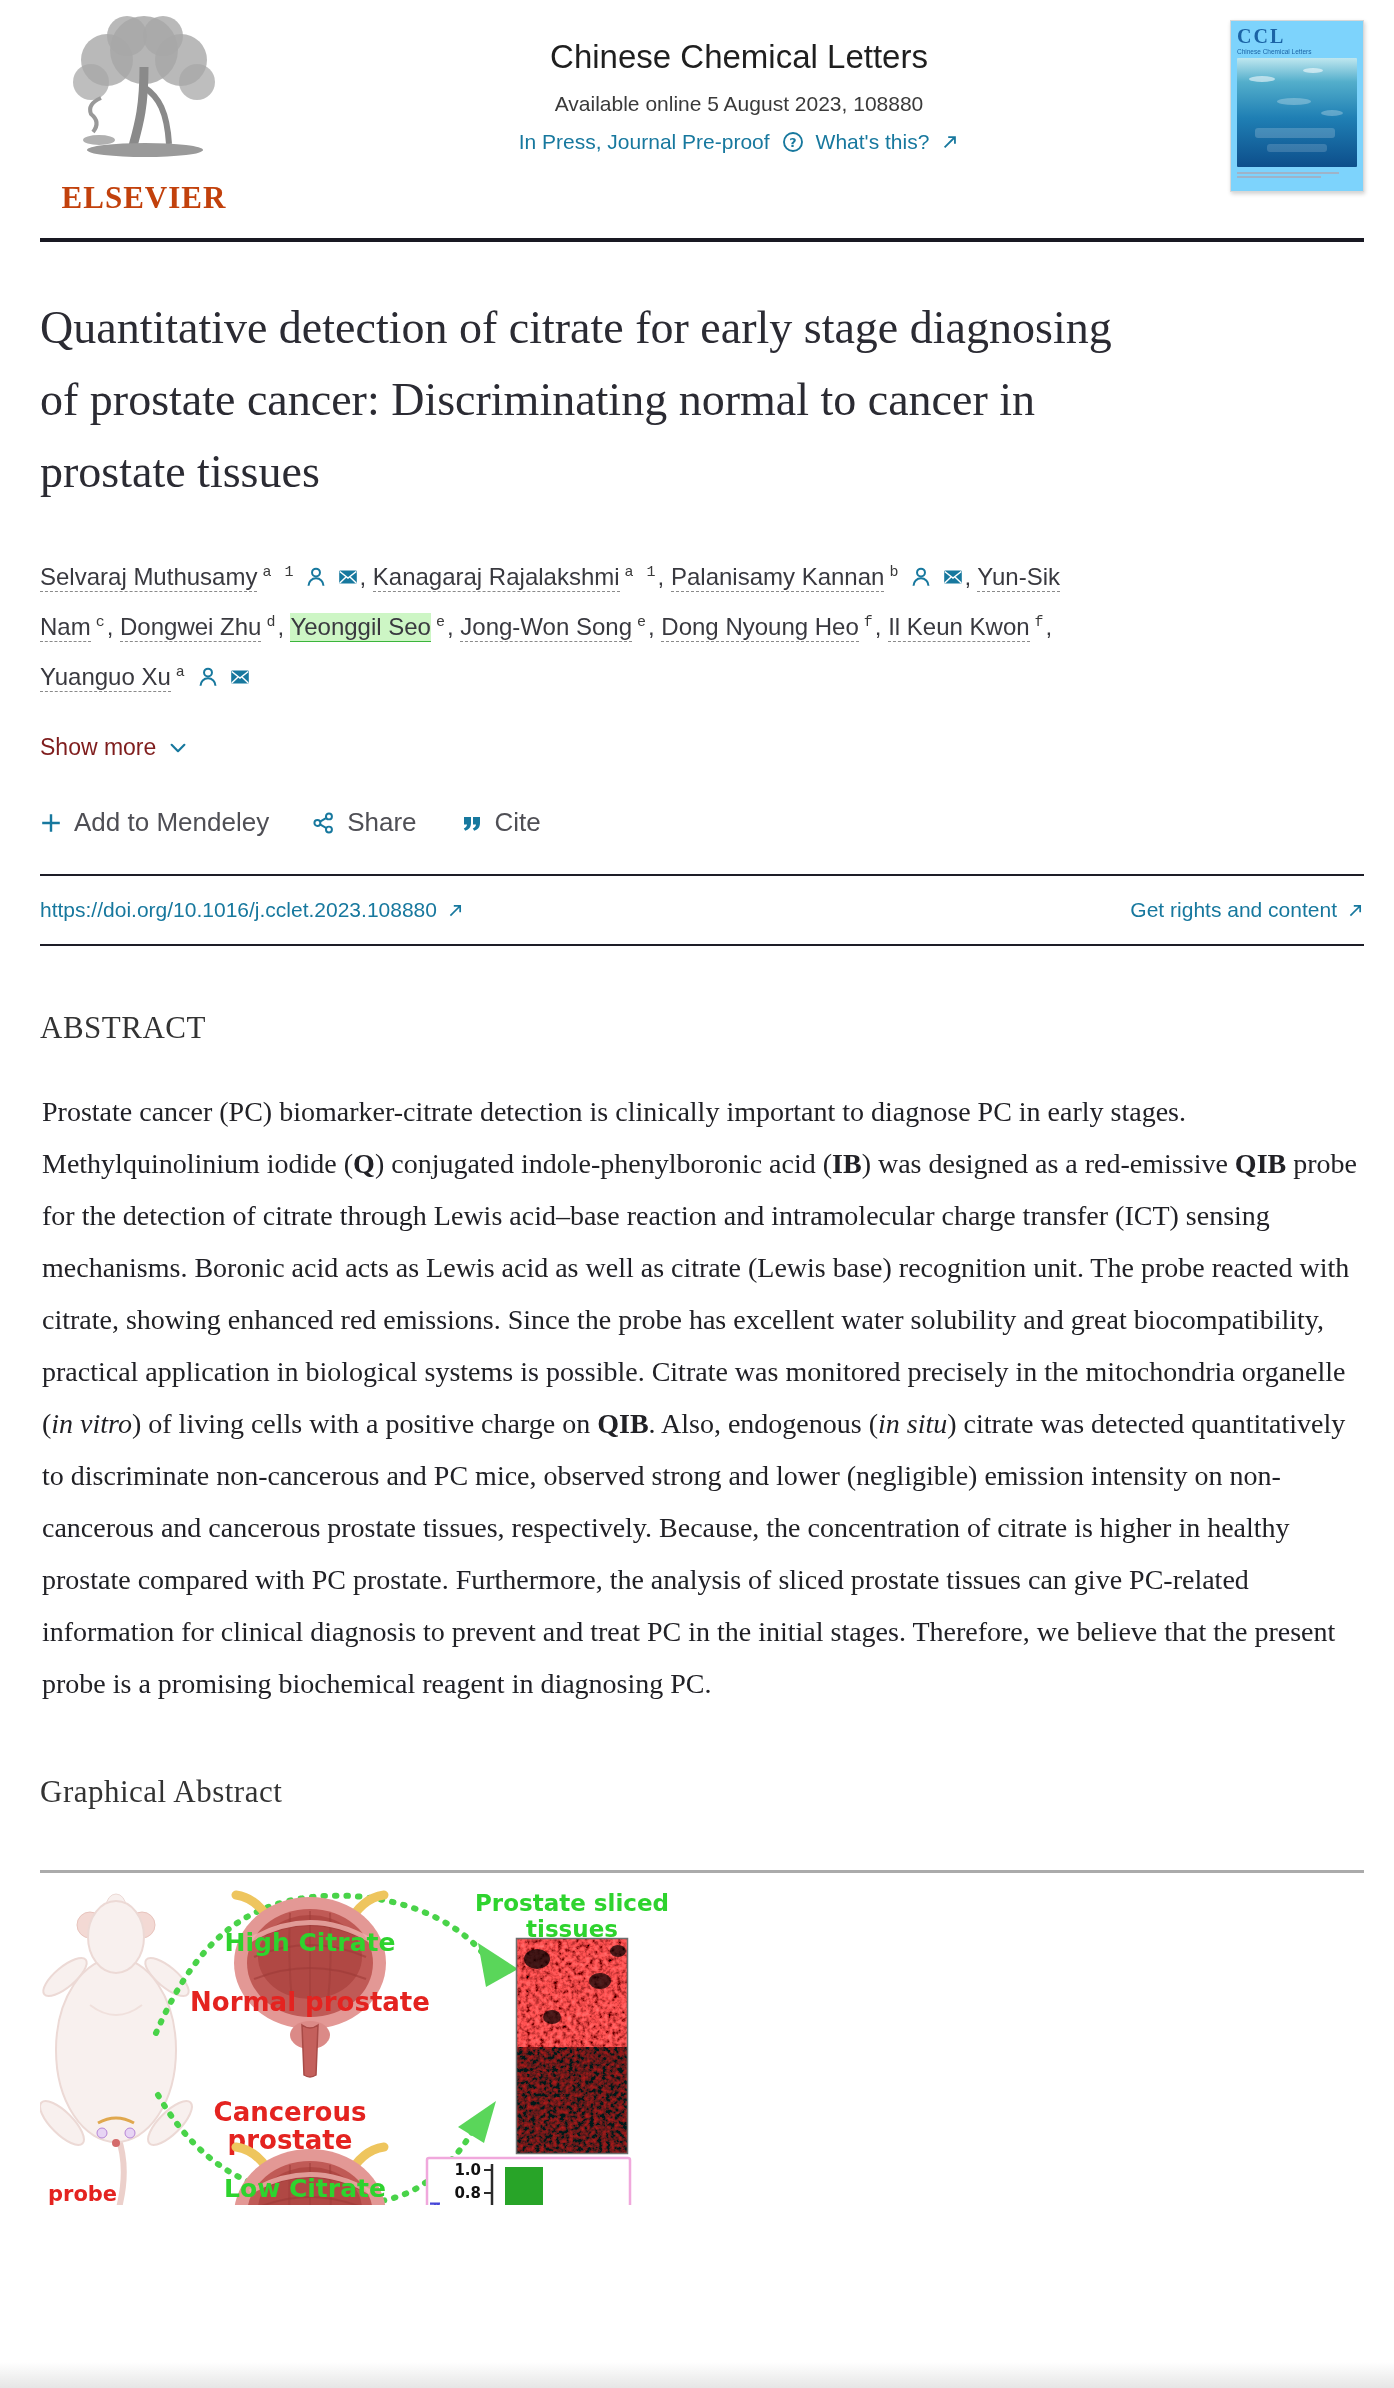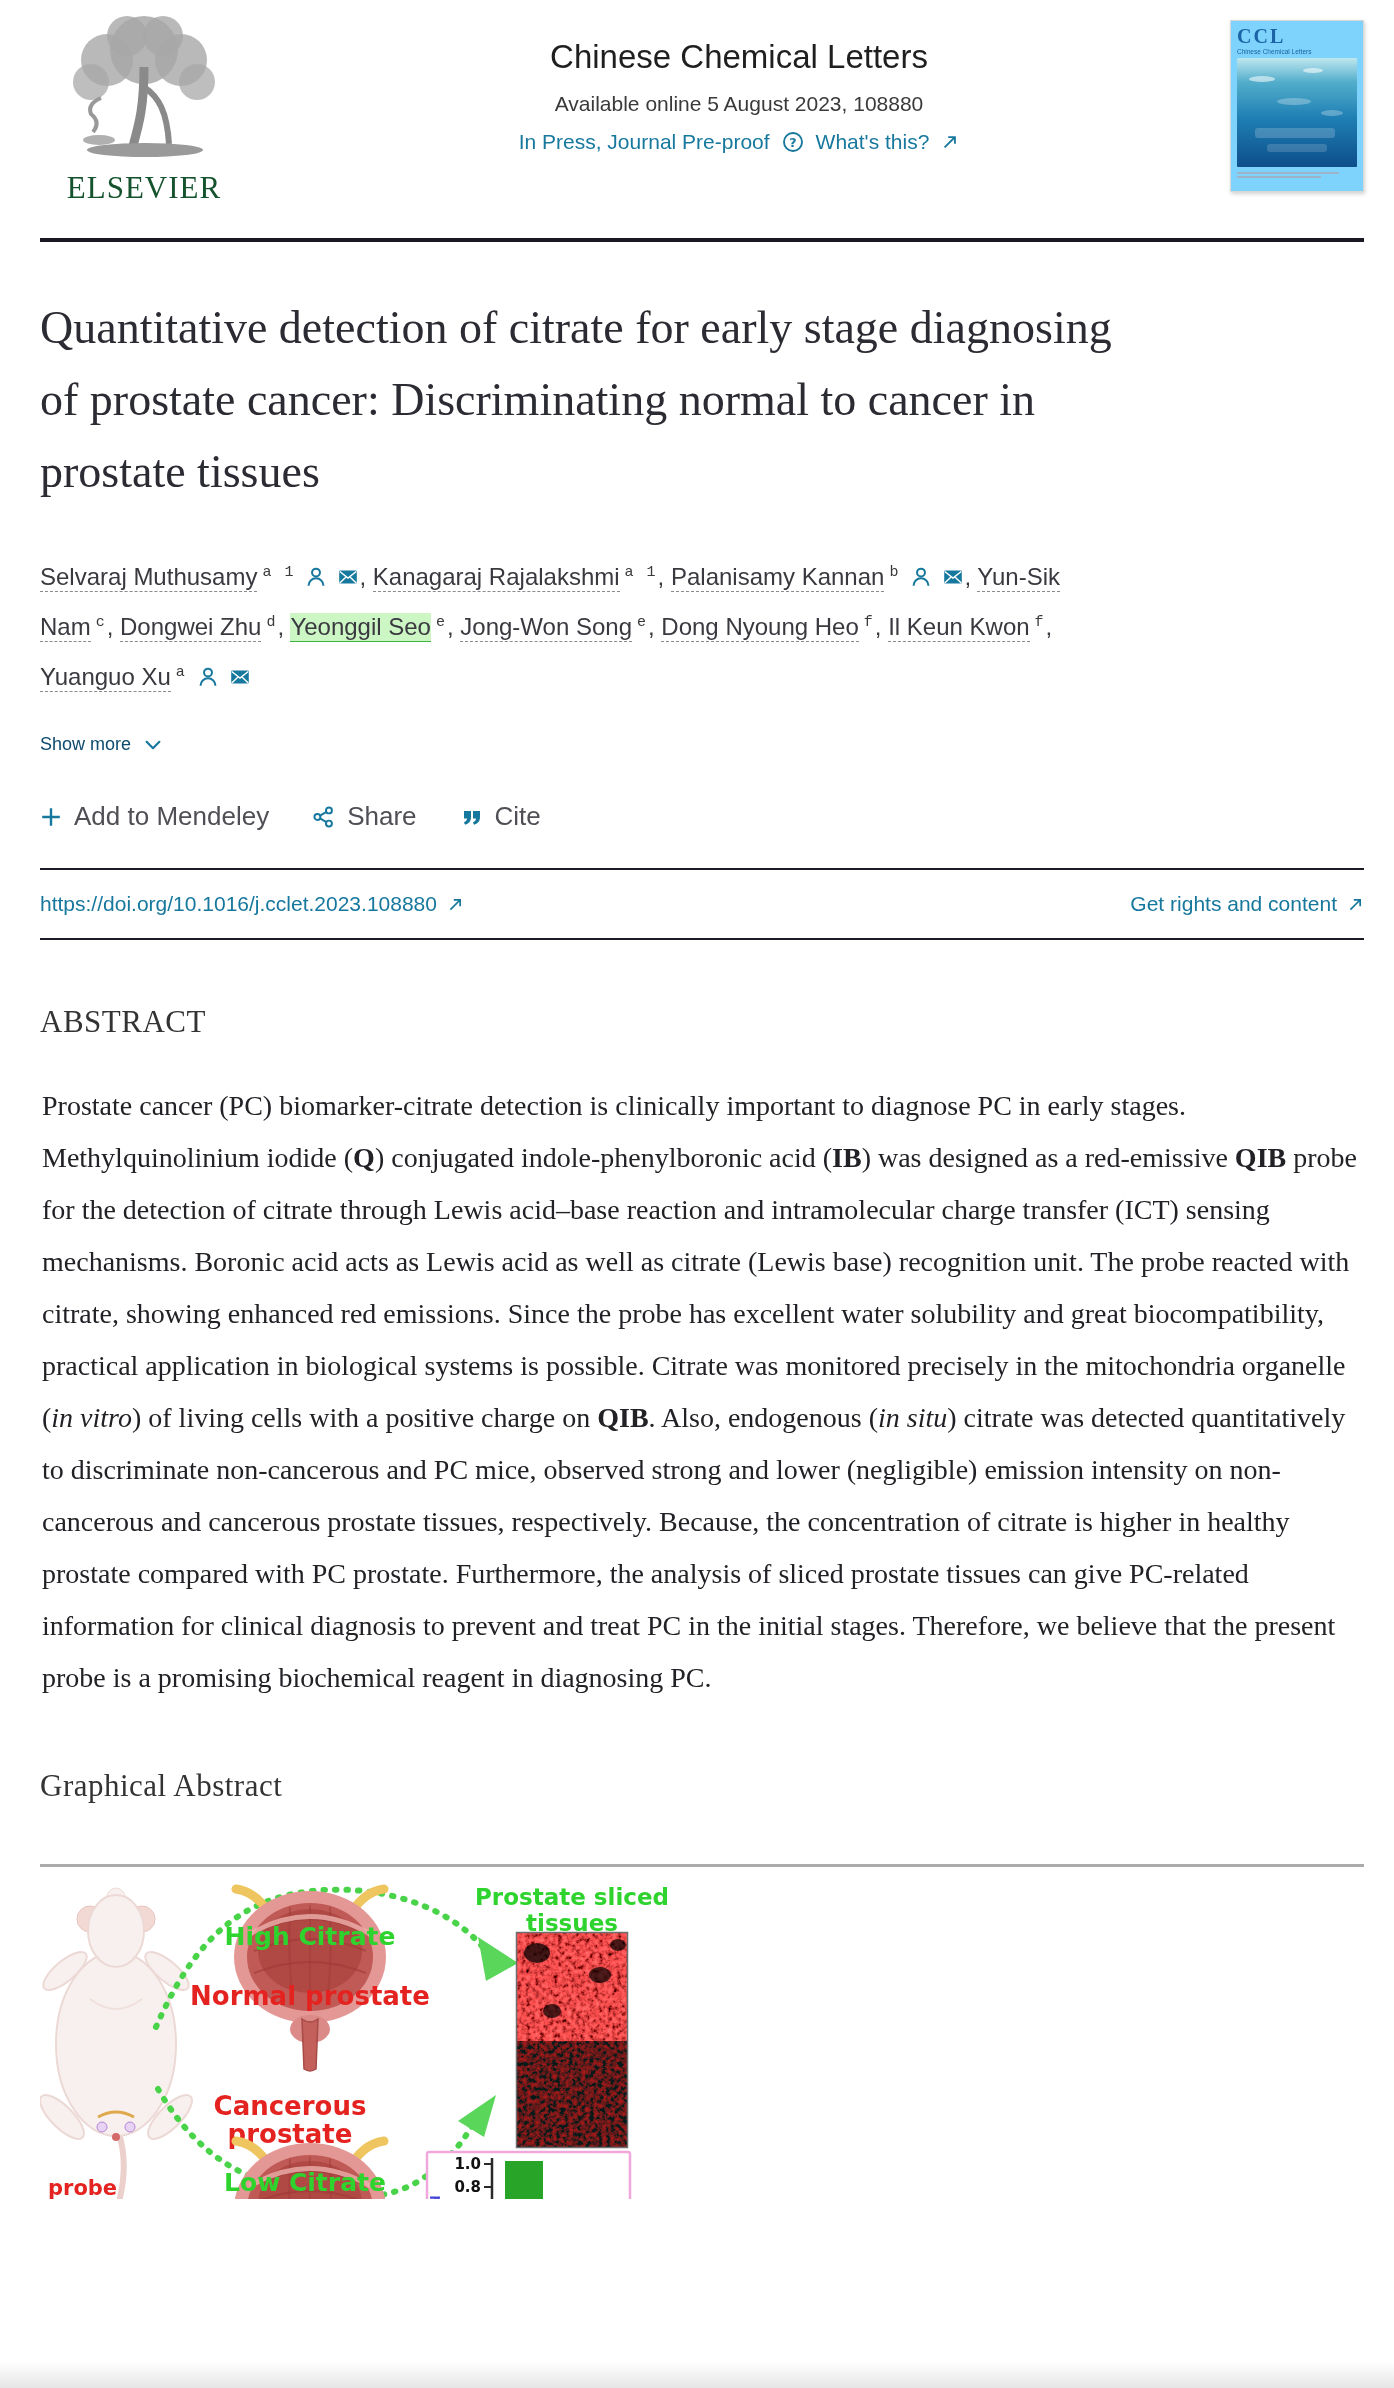--- a/index.html
+++ b/index.html
@@ -3,21 +3,21 @@
 <meta charset="utf-8">
 <style>
   html,body{margin:0;padding:0;background:#fff;}
   body{width:1394px;height:2388px;overflow:hidden;font-family:"Liberation Sans","DejaVu Sans",sans-serif;color:#222;}
   .page{box-sizing:border-box;width:1394px;height:2388px;padding:0 30px 0 40px;position:relative;background:#fff;}
   .page::after{content:"";position:absolute;left:0;right:0;bottom:0;height:26px;background:linear-gradient(rgba(233,233,233,0),rgba(225,225,225,.85));pointer-events:none;}
 
   
   .masthead{display:flex;align-items:flex-start;padding-top:12px;height:206px;}
   .logo-block{width:208px;text-align:center;}
-  .logo-word{font-family:"Liberation Serif","DejaVu Serif",serif;font-size:31px;letter-spacing:1px;color:#14532d;margin-top:4px;font-weight:400;}
+  .logo-word{font-family:"Liberation Serif","DejaVu Serif",serif;font-size:31px;letter-spacing:1px;color:#c2410c;margin-top:14px;font-weight:700;}
   .mast-center{flex:1;text-align:center;padding-top:26px;}
   .journal-title{font-size:33px;color:#1f1f1f;cursor:pointer;}
   .available{font-size:21px;color:#3a3a3a;margin-top:16px;}
   .inpress-row{margin-top:14px;font-size:21px;color:#17789e;display:flex;justify-content:center;align-items:center;gap:12px;}
   .inpress-label{color:#17789e;}
   .whats-this{color:#17789e;cursor:pointer;}
   .cover{width:134px;height:172px;border:1px solid #d8d8d8;background:#7dd3fc;box-shadow:1px 2px 4px rgba(0,0,0,.18);margin-top:8px;cursor:pointer;box-sizing:border-box;padding:5px 6px;display:flex;flex-direction:column;}
   .cover-abbr{font-family:"Liberation Serif","DejaVu Serif",serif;font-weight:bold;font-size:20px;color:#1b63a5;letter-spacing:2px;line-height:1;}
   .cover-jtitle{font-size:6.5px;color:#1b63a5;margin-top:2px;white-space:nowrap;overflow:hidden;}
   .cover-art{flex:1;margin-top:3px;border-radius:1px;background:linear-gradient(180deg,#bfe7ef 0%,#53aecb 22%,#1f7fb4 55%,#0d4e8b 100%);position:relative;overflow:hidden;}
@@ -30,21 +30,21 @@
 
   
   h1.title{font-family:"Liberation Serif","DejaVu Serif",serif;font-weight:400;font-size:46px;line-height:72px;color:#2b2b33;margin:50px 0 0;max-width:1120px;}
   .authors{margin-top:42px;font-size:24px;line-height:46px;max-width:1060px;color:#39393f;}
   .a-name{color:#39393f;text-decoration:none;border-bottom:1px dashed #8a8a8a;padding-bottom:1px;cursor:pointer;}
   .author.hl .a-name{background:#cdf6c5;border-bottom:1px solid #3bb53b;}
   .authors sup{font-size:15px;color:#3a3a3a;margin-left:5px;letter-spacing:2px;font-family:Liberation Mono, monospace;}
   .authors .icn{margin-left:10px;vertical-align:-3px;cursor:pointer;}
   .sep{color:#39393f;}
 
-  .show-more{margin-top:34px;font-size:18px;color:#0c4a6e;display:flex;align-items:center;gap:12px;cursor:pointer;width:180px;}
+  .show-more{margin-top:34px;font-size:23px;color:#7f1d1d;display:flex;align-items:center;gap:12px;cursor:pointer;width:180px;}
   .actions{margin-top:46px;display:flex;align-items:center;gap:44px;font-size:26px;color:#4f4f55;}
   .action{display:flex;align-items:center;gap:12px;cursor:pointer;}
   .rule1{margin-top:36px;}
   .doi-row{display:flex;justify-content:space-between;align-items:center;padding:22px 0;font-size:21px;gap:12px;}
   .doi-link,.rights-link{color:#17789e;text-decoration:none;display:flex;align-items:center;gap:10px;cursor:pointer;}
 
   
   h2.sec{font-family:"Liberation Serif","DejaVu Serif",serif;font-weight:400;font-size:31px;color:#333;margin:64px 0 0;letter-spacing:.5px;}
   p.abs{font-family:"Liberation Serif","DejaVu Serif",serif;font-size:28px;line-height:52px;color:#212126;margin:40px 2px 0;max-width:1320px;}
   p.abs b{font-weight:bold;}

